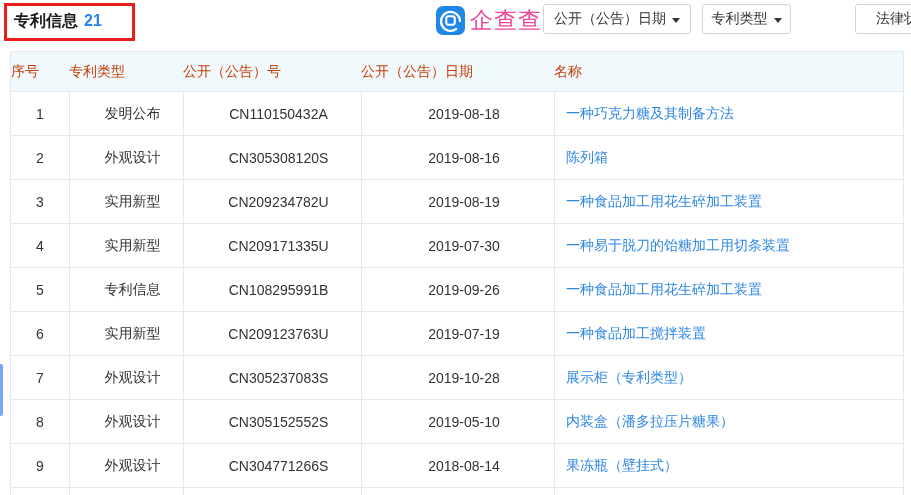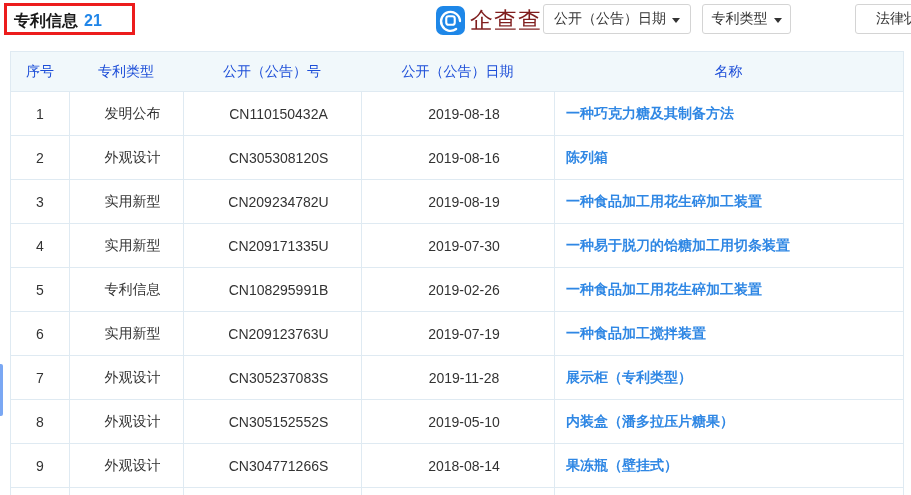--- a/index.html
+++ b/index.html
@@ -7,21 +7,21 @@
     width: 911px; height: 495px;
     overflow: hidden;
     background: #ffffff;
     font-family: "Liberation Sans", "DejaVu Sans", sans-serif;
     position: relative;
   }
   
   .title-box {
     position: absolute; left: 4px; top: 3px;
     border: 3px solid #ec1c1c;
-    padding: 5px 30px 0 7px;
+    padding: 5px 30px 6px 7px;
     background: #ffffff;
     white-space: nowrap;
   }
   .title-box .title {
     font-size: 16px; font-weight: bold; color: #1a1a1a;
   }
   .title-box .count {
     font-size: 16px; font-weight: bold; color: #2186e8; margin-left: 6px;
   }
   
@@ -30,21 +30,21 @@
     display: flex; align-items: center;
   }
   .brand-icon {
     width: 29px; height: 29px;
     background: #1e87e8;
     border-radius: 7px;
     display: flex; align-items: center; justify-content: center;
   }
   .brand-text {
     margin-left: 5px;
-    font-size: 23px; color: #7f1d1d; font-weight: 500;
+    font-size: 23px; color: #ec4899; font-weight: 500;
     letter-spacing: 1px;
   }
   
   .filter-btn {
     position: absolute; top: 4px; height: 30px;
     background: #ffffff;
     border: 1px solid #d4d4d4;
     border-radius: 3px;
     display: flex; align-items: center; justify-content: center;
     font-size: 14px; color: #333333;
@@ -66,35 +66,35 @@
     width: 892px;
     border-collapse: separate; border-spacing: 0;
     border: 1px solid #dfeaf2; border-bottom: none;
     table-layout: fixed;
     font-size: 14px; color: #333333;
   }
   .patent-table th {
     height: 40px;
     background: #f1f8fb;
     font-weight: normal;
-    color: #1d4ed8;
-    text-align: center;
+    color: #c2410c;
+    text-align: left;
     border-bottom: 1px solid #dfeaf2;
   }
   .patent-table td {
     height: 44px;
     background: #ffffff;
     text-align: center;
     vertical-align: middle;
     border-bottom: 1px solid #dfeaf2;
     overflow: hidden; white-space: nowrap;
   }
   .patent-table td + td { border-left: 1px solid #dfeaf2; padding-left: 12px; }
   .patent-table td.name-cell, .patent-table th.name-head { }
-  .patent-table td.name-cell { text-align: left; padding-left: 11px; font-weight: bold; }
+  .patent-table td.name-cell { text-align: left; padding-left: 11px; }
   .patent-table a.patent-link {
     color: #2f87e4; text-decoration: none; cursor: pointer;
   }
   .patent-table tr.partial-row td { height: 12px; }
   
   .side-sliver {
     position: absolute; left: 0; top: 364px;
     width: 3px; height: 52px;
     background: #7aa7f3;
     border-radius: 0 2px 2px 0;
@@ -173,35 +173,35 @@
       <td>4</td>
       <td>实用新型</td>
       <td>CN209171335U</td>
       <td>2019-07-30</td>
       <td class="name-cell"><a class="patent-link">一种易于脱刀的饴糖加工用切条装置</a></td>
     </tr>
     <tr>
       <td>5</td>
       <td>专利信息</td>
       <td>CN108295991B</td>
-      <td>2019-02-26</td>
+      <td>2019-09-26</td>
       <td class="name-cell"><a class="patent-link">一种食品加工用花生碎加工装置</a></td>
     </tr>
     <tr>
       <td>6</td>
       <td>实用新型</td>
       <td>CN209123763U</td>
       <td>2019-07-19</td>
       <td class="name-cell"><a class="patent-link">一种食品加工搅拌装置</a></td>
     </tr>
     <tr>
       <td>7</td>
       <td>外观设计</td>
       <td>CN305237083S</td>
-      <td>2019-11-28</td>
+      <td>2019-10-28</td>
       <td class="name-cell"><a class="patent-link">展示柜（专利类型）</a></td>
     </tr>
     <tr>
       <td>8</td>
       <td>外观设计</td>
       <td>CN305152552S</td>
       <td>2019-05-10</td>
       <td class="name-cell"><a class="patent-link">内装盒（潘多拉压片糖果）</a></td>
     </tr>
     <tr>

